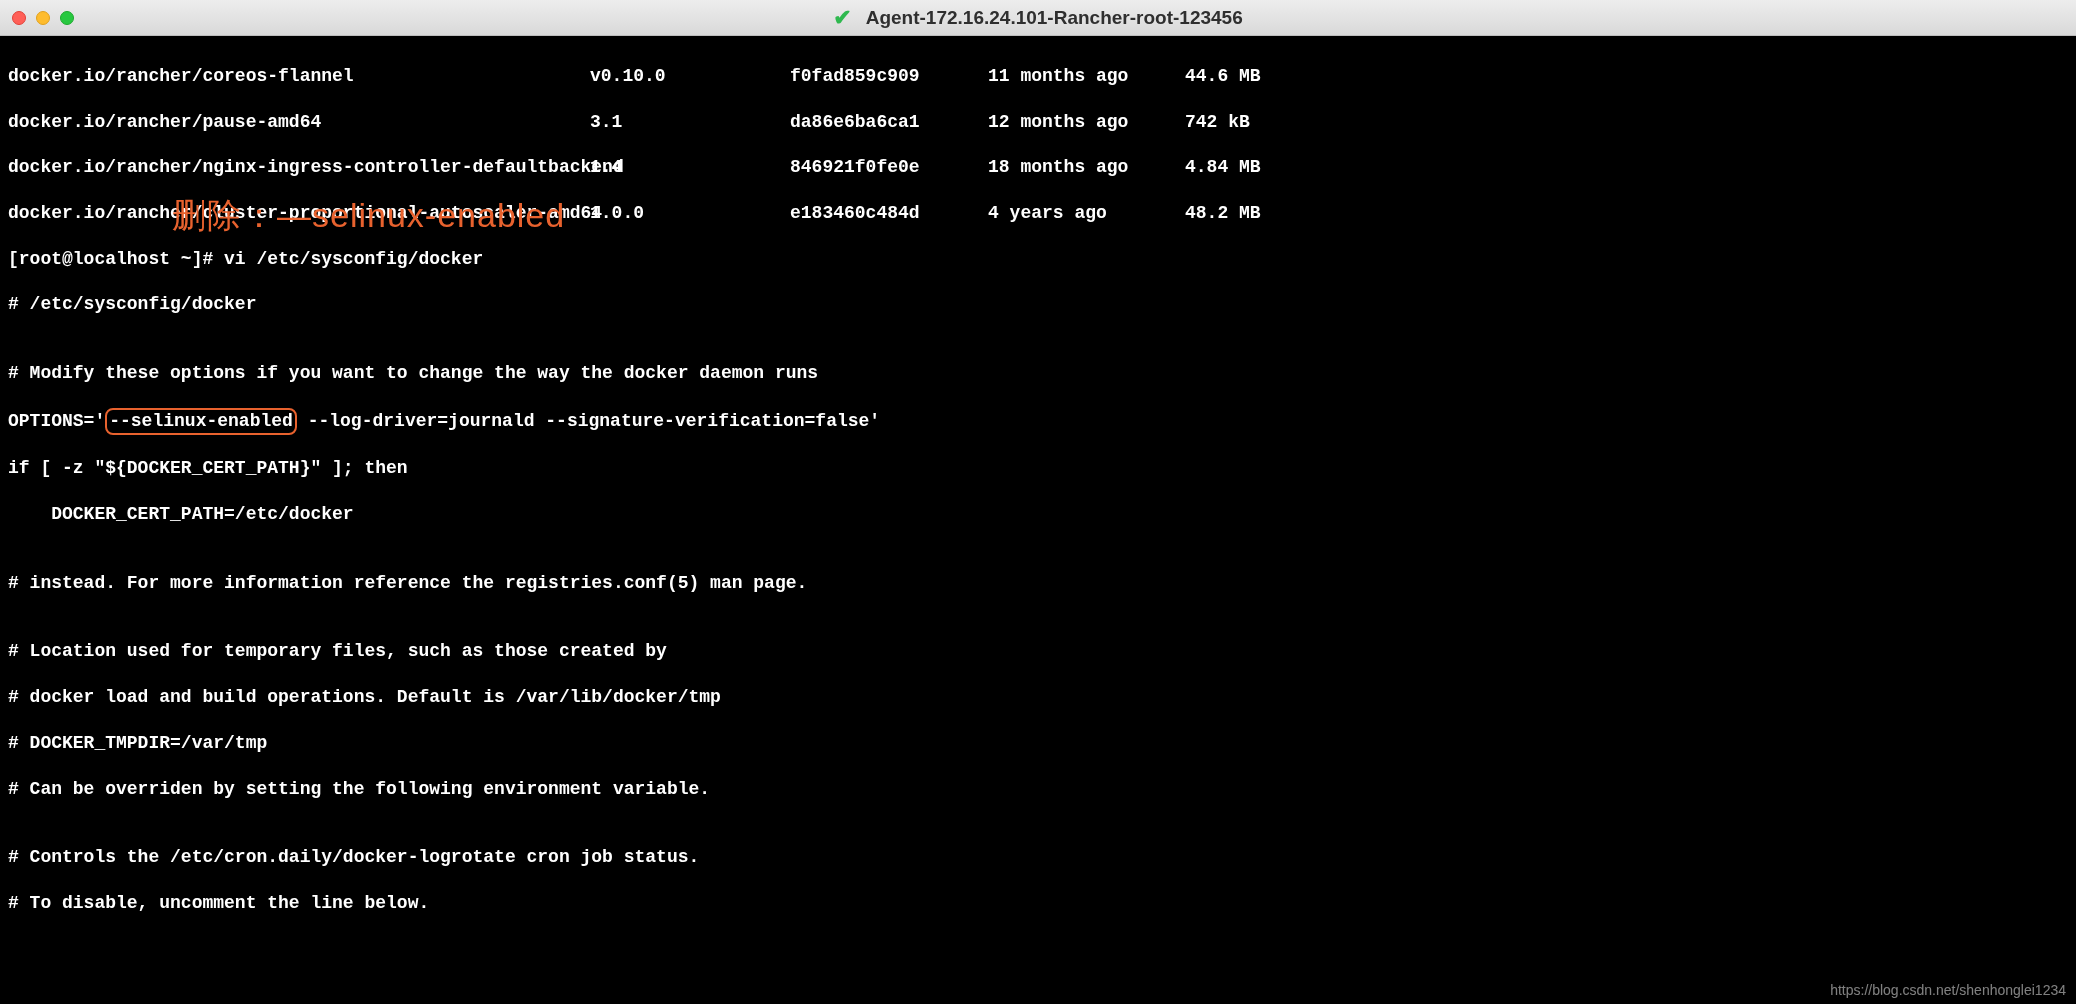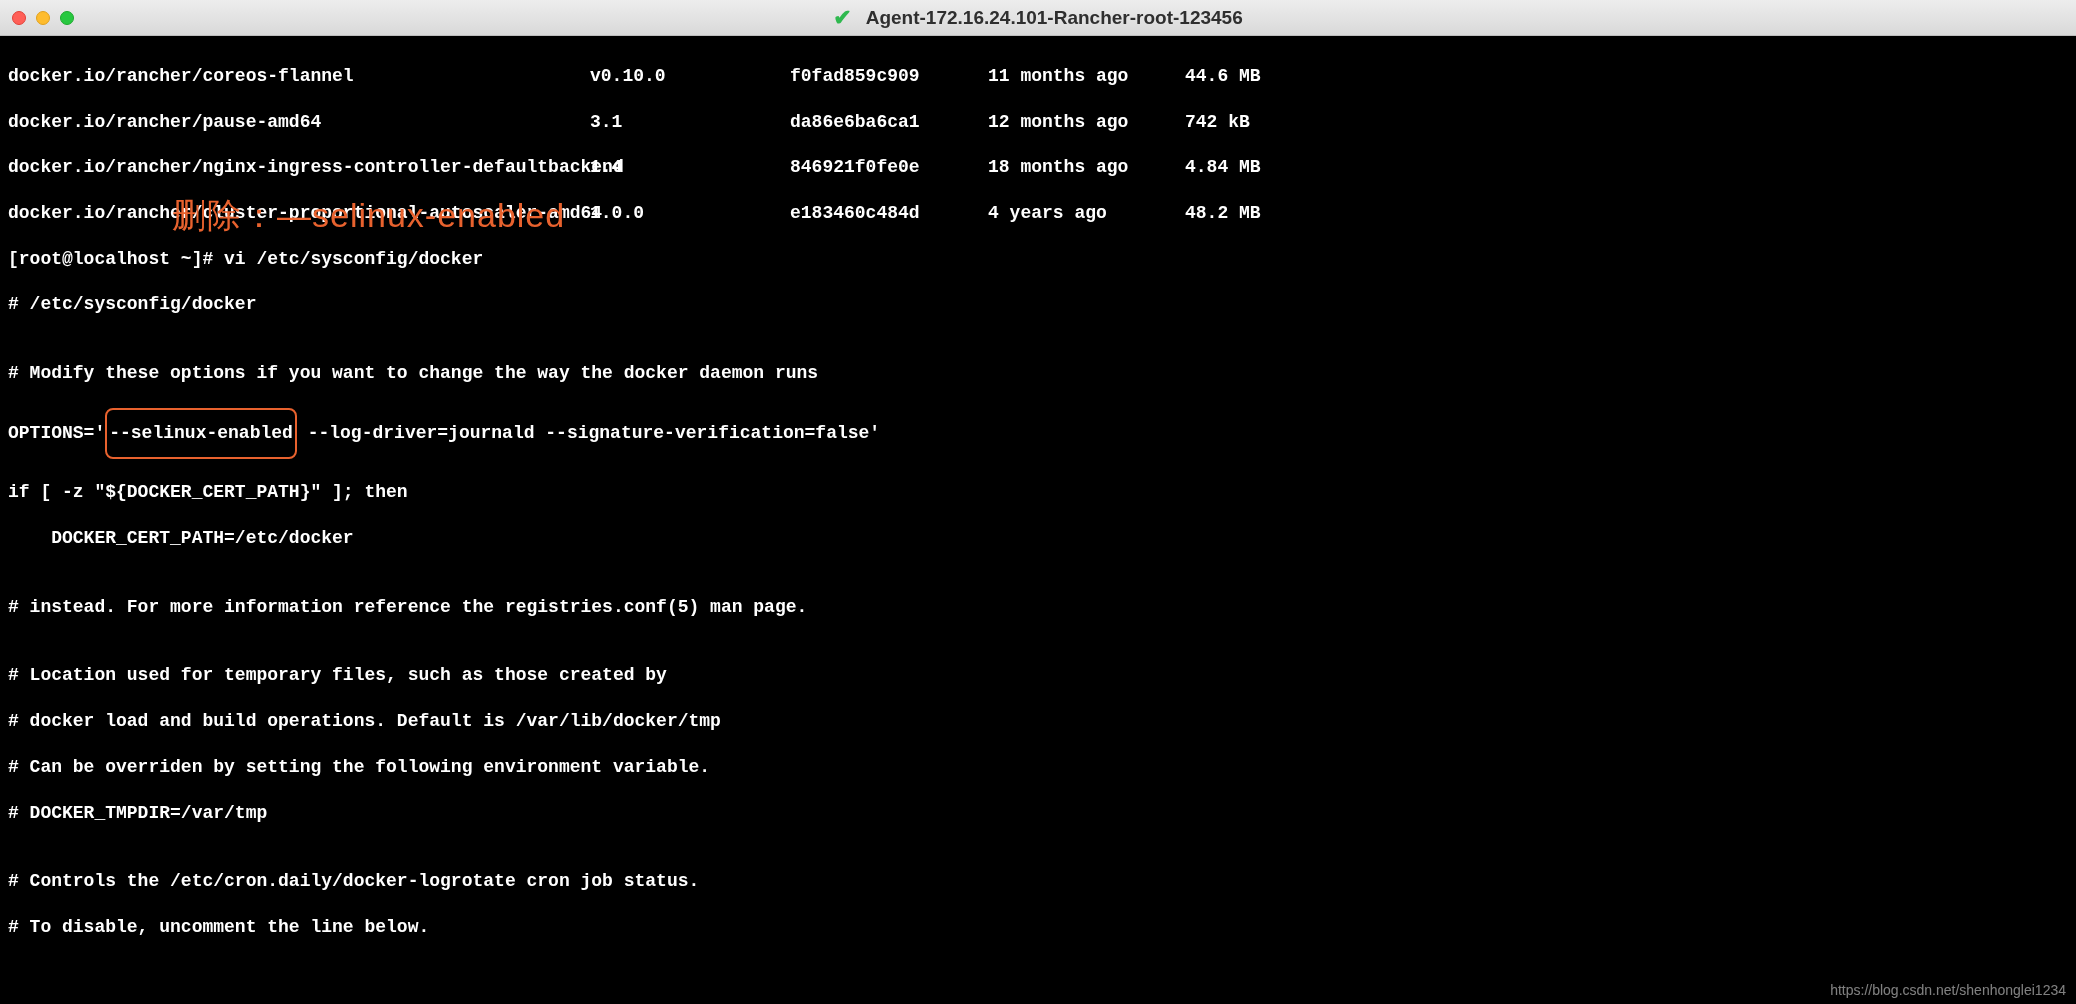--- a/index.html
+++ b/index.html
@@ -60,21 +60,21 @@
       font-size: 34px;
       font-weight: 500;
       top: 158px;
       left: 130px;
       letter-spacing: 1px;
       margin-left: 42px;
     }
     .hl {
       border: 2px solid #e8622e;
       border-radius: 8px;
-      padding: 12px 2px;
+      padding: 0 2px;
       display: inline-block;
     }
     .watermark {
       position: absolute;
       right: 10px;
       bottom: 6px;
       color: rgba(255,255,255,0.5);
       font-family: -apple-system, Arial, sans-serif;
       font-size: 14px;
       font-weight: 400;
@@ -106,22 +106,22 @@
 <div></div>
 <div># Modify these options if you want to change the way the docker daemon runs</div>
 <div><span>OPTIONS='</span><span class="hl">--selinux-enabled</span><span> --log-driver=journald --signature-verification=false'</span></div>
 <div>if [ -z "${DOCKER_CERT_PATH}" ]; then</div>
 <div>    DOCKER_CERT_PATH=/etc/docker</div>
 <div></div>
 <div># instead. For more information reference the registries.conf(5) man page.</div>
 <div></div>
 <div># Location used for temporary files, such as those created by</div>
 <div># docker load and build operations. Default is /var/lib/docker/tmp</div>
+<div># DOCKER_TMPDIR=/var/tmp</div>
 <div># Can be overriden by setting the following environment variable.</div>
-<div># DOCKER_TMPDIR=/var/tmp</div>
 <div></div>
 <div># Controls the /etc/cron.daily/docker-logrotate cron job status.</div>
 <div># To disable, uncomment the line below.</div>
 
 <div></div>
 
 
 
 
 

